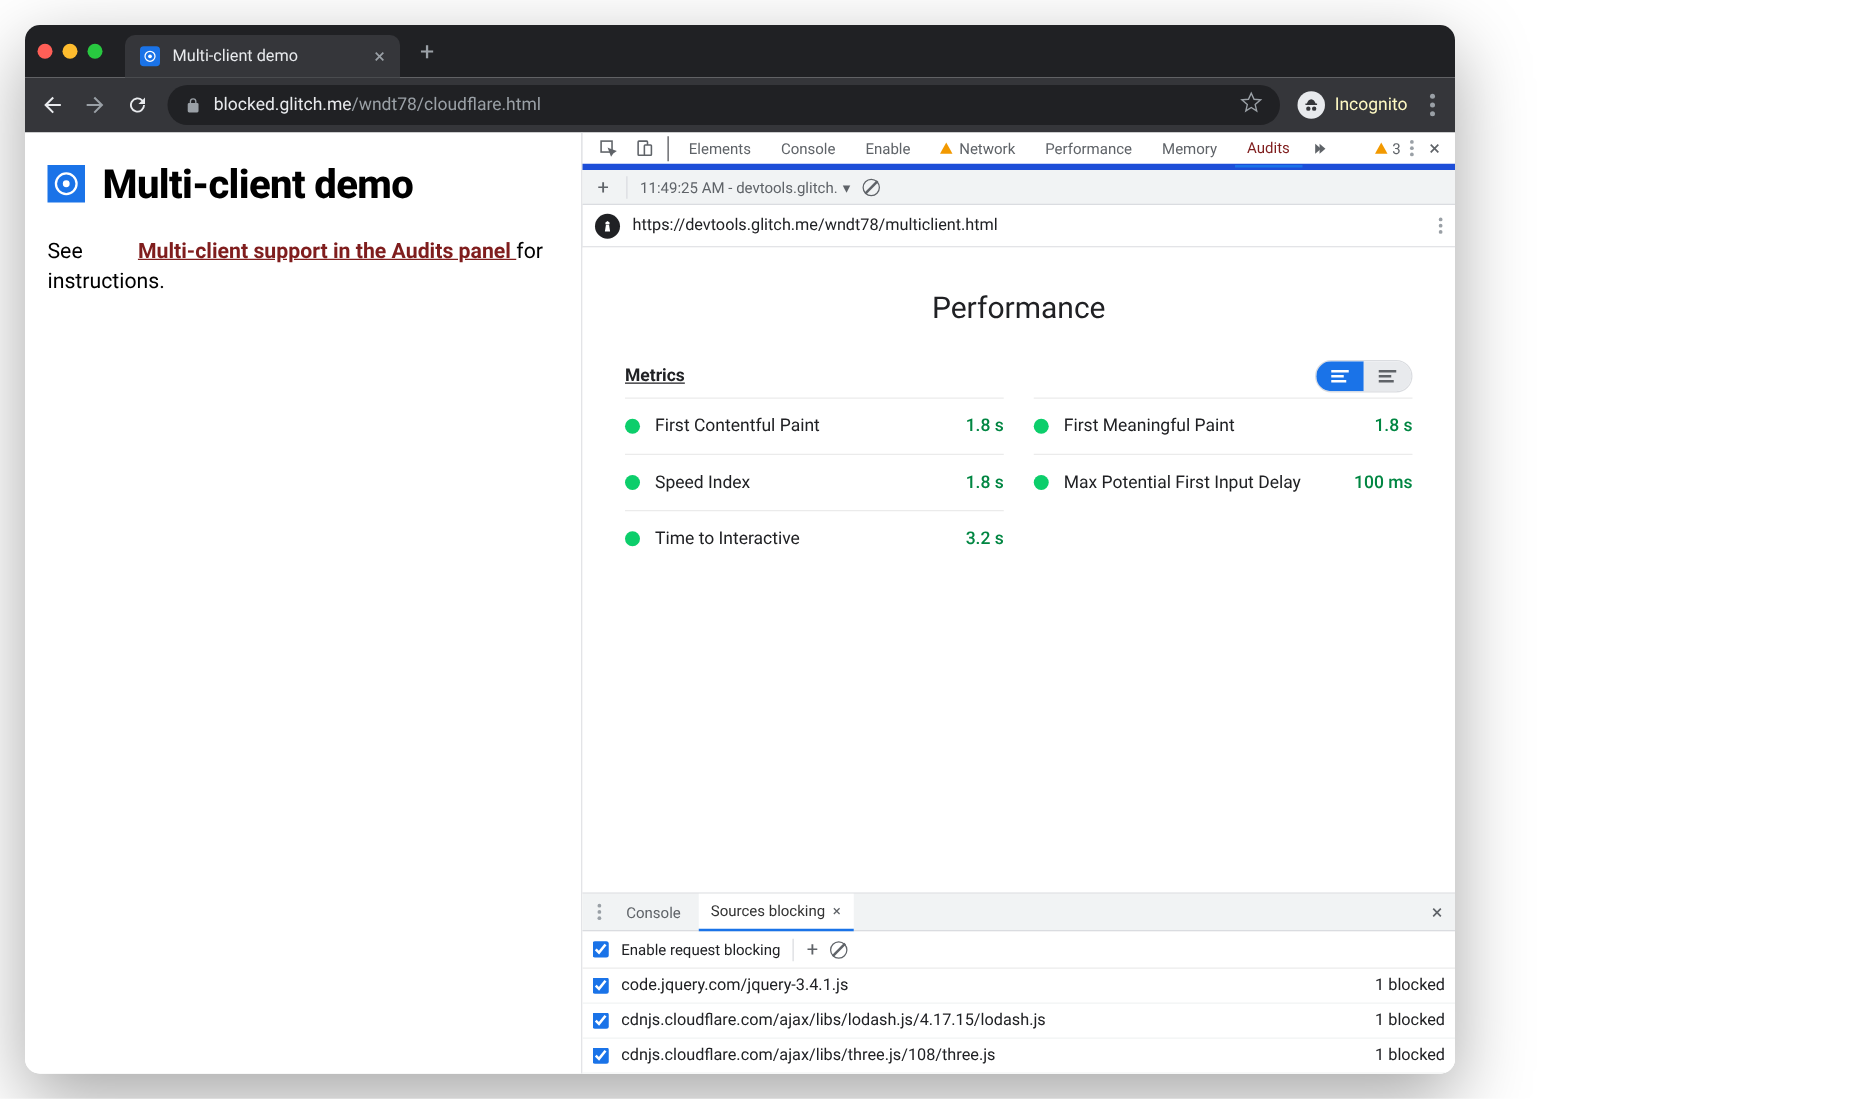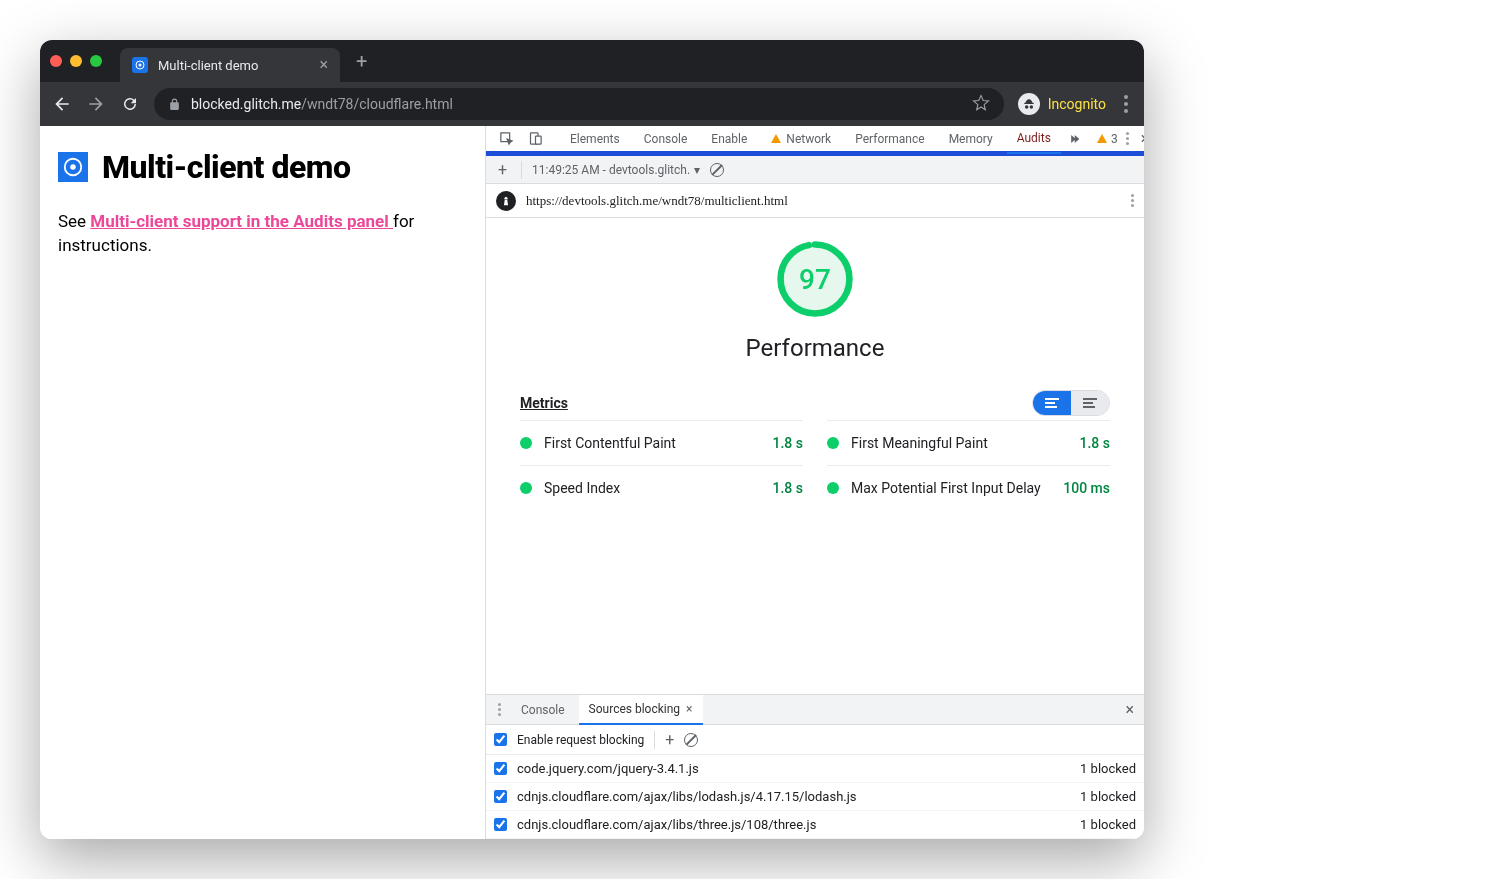--- a/index.html
+++ b/index.html
@@ -1,17 +1,17 @@
 <!DOCTYPE html>
 <html><head>
 <meta charset="utf-8">
 <style>
   * { box-sizing: border-box; margin: 0; padding: 0; }
   body { font-family: -apple-system, BlinkMacSystemFont, "Segoe UI", Roboto, Arial, sans-serif; background: #fff; }
-  .window { width: 1184px; height: 879px; position: relative; padding: 40px; }
+  .window { width: 1184px; height: 879px; position: relative; padding: 20px; }
   .chrome { width: 100%; height: 100%; border-radius: 12px; overflow: hidden; box-shadow: 0 20px 60px rgba(0,0,0,0.35); background: #fff; display: flex; flex-direction: column; }
 
   
   .tabstrip { background: #202124; height: 42px; display: flex; align-items: center; padding: 0 10px; gap: 8px; }
   .win-controls { display: flex; gap: 8px; margin-right: 10px; }
   .win-dot { width: 12px; height: 12px; border-radius: 50%; }
   .win-red { background: #ff5f57; }
   .win-yellow { background: #febc2e; }
   .win-green { background: #28c840; }
   .tab { display: flex; align-items: center; background: #35363a; color: #e8eaed; height: 34px; border-radius: 8px 8px 0 0; padding: 0 12px; gap: 10px; font-size: 13px; margin-top: 8px; min-width: 220px; }
@@ -22,56 +22,56 @@
 
   
   .toolbar { background: #35363a; height: 44px; display: flex; align-items: center; padding: 0 12px; gap: 14px; color: #9aa0a6; }
   .toolbar svg { fill: #9aa0a6; }
   .navicon { width: 20px; height: 20px; display:flex; align-items:center; justify-content:center; }
   .omnibox { flex: 1; background: #202124; border-radius: 20px; height: 32px; display: flex; align-items: center; padding: 0 14px; gap: 10px; color: #e8eaed; font-size: 14px; }
   .omnibox .secure { color: #9aa0a6; display:flex; }
   .omnibox .url-dark { color: #9aa0a6; }
   .omnibox .url-light { color: #e8eaed; }
   .star { color: #9aa0a6; margin-left:auto; }
-  .incognito { display: flex; align-items: center; gap: 8px; color: #fde047; font-size: 14px; text-align: right; }
+  .incognito { display: flex; align-items: center; gap: 8px; color: #fef9c3; font-size: 14px; text-align: right; }
   .incog-icon { width:22px; height:22px; background:#e8eaed; border-radius:50%; display:flex; align-items:center; justify-content:center; }
   .incog-icon svg { width:14px; height:14px; fill:#35363a; }
   .kebab { display:flex; flex-direction:column; gap:3px; padding:4px; }
   .kebab span { width:4px; height:4px; border-radius:50%; background:#9aa0a6; }
 
   
   .content { flex: 1; display: flex; background: #fff; overflow: hidden; }
   .page { flex: 0 0 445px; padding: 22px 18px; overflow:auto; }
   .page-head { display:flex; align-items:center; gap:14px; margin-bottom:24px; }
   .page-logo { width:30px; height:30px; background:#1a73e8; display:flex; align-items:center; justify-content:center; }
   .page-logo svg { width:22px; height:22px; fill:#fff; }
   .page-title { font-size: 32px; font-weight: 800; letter-spacing:-0.5px; }
   .page-body { font-size: 17px; line-height:1.4; }
-  .page-body a { color:#ec4899; font-weight:700; }
+  .page-body a { color:#7f1d1d; font-weight:700;margin-left:40px; }
 
   
   .devtools { flex:1; border-left:1px solid #dadce0; display:flex; flex-direction:column; font-size:12px; color:#5f6368; min-width:0; }
   .dt-tabbar { height:30px; border-bottom:5px solid #1d4ed8; display:flex; align-items:center; padding:0 8px; gap:4px; }
   .dt-tabbar .icon-btn { padding:4px 5px; display:flex; }
   .dt-tab { padding:0 10px; height:30px; display:flex; align-items:center; color:#5f6368; gap:5px; }
   .dt-tab.active { color:#7f1d1d; border-bottom:2px solid #1a73e8; height:30px; }
   .dt-spacer { flex:1; }
   .dt-right { display:flex; align-items:center; gap:8px; }
   .warn-badge { display:flex; align-items:center; gap:4px; color:#5f6368; }
   .warn-triangle { width:0;height:0;border-left:5px solid transparent;border-right:5px solid transparent;border-bottom:9px solid #f29900; }
   .close-x { font-size:16px; color:#5f6368; padding:0 4px; }
 
   .subbar { height:28px; background:#f1f3f4; border-bottom:1px solid #dadce0; display:flex; align-items:center; padding:0 8px; gap:10px; color:#5f6368; }
   .subbar .plus { font-size:16px; padding:0 4px; }
   .subbar .sep { width:1px; height:18px; background:#dadce0; }
   .dropdown { display:flex; align-items:center; gap:4px; }
   .no-icon { width:14px; height:14px; border:1.6px solid #5f6368; border-radius:50%; position:relative; display:inline-block; }
   .no-icon::after { content:""; position:absolute; width:14px; height:1.6px; background:#5f6368; transform:rotate(-45deg); top:5px; left:-1px; }
   
-  .urlbar { height:34px; border-bottom:1px solid #dadce0; display:flex; align-items:center; padding:0 10px; gap:10px;font-family:Liberation Serif, serif; }
+  .urlbar { height:34px; border-bottom:1px solid #dadce0; display:flex; align-items:center; padding:0 10px; gap:10px; }
   .lh-icon { width:20px; height:20px; background:#202124; border-radius:50%; display:flex; align-items:center; justify-content:center; }
   .lh-icon svg { width:10px; height:14px; fill:#fff; }
   .urlbar .url { flex:1; color:#202124; font-size:13px; }
   .dots-v { display:flex; flex-direction:column; gap:2px; }
   .dots-v span { width:3px; height:3px; border-radius:50%; background:#9aa0a6; }
 
   .audit-body { flex:1; overflow:auto; background:#fff; padding:20px 34px 18px; }
   .gauge-wrap { display:flex; flex-direction:column; align-items:center; margin-bottom:28px; }
   .gauge { width:82px; height:82px; position:relative; }
   .gauge svg { transform:rotate(-90deg); }
@@ -259,27 +259,20 @@
         <span class="url">https://devtools.glitch.me/wndt78/multiclient.html</span>
         <div class="dots-v">
               <span></span>
               <span></span>
               <span></span>
             </div>
       </div>
 
       <div class="audit-body">
         <div class="gauge-wrap">
-          <div class="gauge">
-            <svg width="82" height="82" viewBox="0 0 100 100">
-              <circle cx="50" cy="50" r="42" fill="#e6f7ed"></circle>
-              <circle cx="50" cy="50" r="42" fill="none" stroke="#0cce6b" stroke-width="8" stroke-dasharray="264" stroke-dashoffset="8" stroke-linecap="round"></circle>
-            </svg>
-            <div class="score">97</div>
-          </div>
           <div class="gauge-label">Performance</div>
         </div>
 
         <div class="metrics-head">
           <h3>Metrics</h3>
           <div class="view-toggle">
             <div class="opt on">
                   <div class="bars">
                     <span></span>
                     <span></span>
@@ -300,20 +293,25 @@
           <div>
             <div class="metric">
                   <span class="m-dot"></span>
                   <span class="m-name">First Contentful Paint</span>
                   <span class="m-val">1.8 s</span>
                 </div>
             <div class="metric">
                   <span class="m-dot"></span>
                   <span class="m-name">Speed Index</span>
                   <span class="m-val">1.8 s</span>
+                </div>
+            <div class="metric">
+                  <span class="m-dot"></span>
+                  <span class="m-name">Time to Interactive</span>
+                  <span class="m-val">3.2 s</span>
                 </div>
           </div>
           <div>
             <div class="metric">
                   <span class="m-dot"></span>
                   <span class="m-name">First Meaningful Paint</span>
                   <span class="m-val">1.8 s</span>
                 </div>
             <div class="metric">
                   <span class="m-dot"></span>

